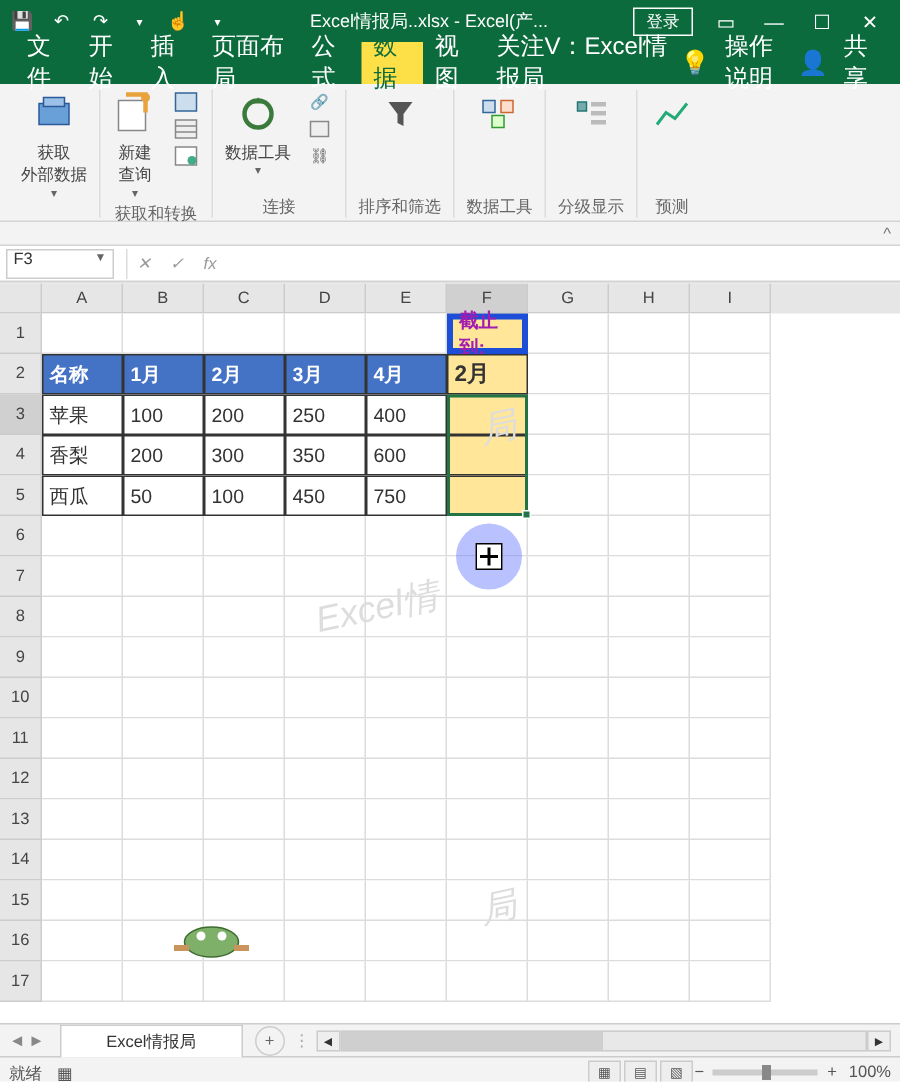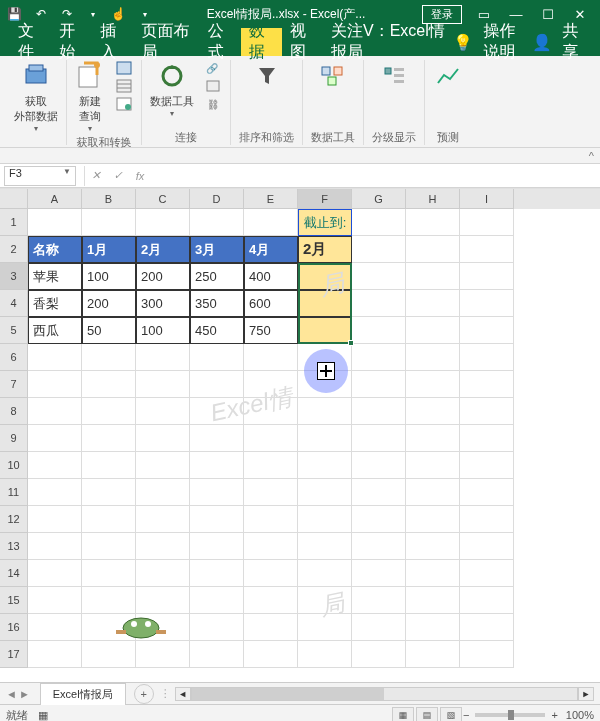--- a/index.html
+++ b/index.html
@@ -41,32 +41,32 @@
 .gridbody{display:flex}
 .rowheads{width:28px}
 .rh{height:27px;border-right:1px solid #ccc;border-bottom:1px solid #ccc;text-align:center;font-size:11px;line-height:27px;color:#444;background:#e6e6e6}
 .rh.sel{background:#d0d0d0}
 .cells{position:relative}
 .crow{display:flex;height:27px}
 .cell{width:54px;height:27px;border-right:1px solid #dcdcdc;border-bottom:1px solid #dcdcdc;font-size:13px;padding:0 4px;display:flex;align-items:center;background:#fff}
 .cell.hdr{background:#4472c4;color:#fff;font-weight:bold;border:1px solid #333}
 .cell.data{border:1px solid #333;background:#fff}
 .cell.yel{background:#ffe699;border:1px solid #333}
-.cell.red{background:#ffe699;border:1px solid #1d4ed8;color:#0f766e;font-weight:normal;justify-content:center}
+.cell.red{background:#ffe699;border:4px solid #1d4ed8;color:#a21caf;font-weight:bold;justify-content:center}
 .cell.ylbig{background:#ffe699;border:1px solid #333;font-weight:bold;font-size:15px}
 .selbox{position:absolute;border:2px solid #227447;pointer-events:none}
 .selhandle{position:absolute;width:6px;height:6px;background:#227447;border:1px solid #fff}
 .cursor-halo{position:absolute;width:44px;height:44px;border-radius:50%;background:rgba(100,120,255,0.45);display:flex;align-items:center;justify-content:center}
 .cursor-halo .plus{width:18px;height:18px;background:#fff;border:1px solid #000;position:relative}
 .cursor-halo .plus::before,.cursor-halo .plus::after{content:"";position:absolute;background:#000}
 .cursor-halo .plus::before{left:7px;top:2px;width:2px;height:12px}
 .cursor-halo .plus::after{top:7px;left:2px;height:2px;width:12px}
 .tabstrip{height:22px;border-top:1px solid #ccc;background:#f3f3f3;display:flex;align-items:center;font-size:11px}
 .tabnav{display:flex;gap:2px;padding:0 6px;color:#888}
-.sheettab{background:#fff;border:1px solid #ccc;border-bottom:none;height:22px;padding:0 12px;display:flex;align-items:center;margin-left:4px}
+.sheettab{background:#fff;border:1px solid #ccc;border-bottom:none;height:22px;padding:0 30px;display:flex;align-items:center;margin-left:4px}
 .addsheet{width:20px;height:20px;border:1px solid #ccc;border-radius:50%;margin-left:8px;text-align:center;line-height:18px;color:#666}
 .hscroll{flex:1;margin:0 6px;display:flex;align-items:center}
 .hscroll .track{flex:1;height:14px;background:#e8e8e8;border:1px solid #ccc;position:relative}
 .hscroll .thumb{position:absolute;left:0;top:0;bottom:0;width:50%;background:#cfcfcf}
 .hscroll .arr{width:16px;height:14px;border:1px solid #ccc;text-align:center;font-size:9px;line-height:12px;background:#eee}
 .status{height:21px;background:#f3f3f3;border-top:1px solid #ccc;display:flex;align-items:center;font-size:11px;color:#555;padding:0 6px}
 .status .spacer{flex:1}
 .viewbtn{width:22px;height:16px;border:1px solid #ccc;margin:0 1px;text-align:center;font-size:9px;line-height:14px;background:#eee}
 .zoom{display:flex;align-items:center;gap:2px}
 .zoom .ztrack{width:70px;height:4px;background:#ccc;position:relative;margin:0 4px}

